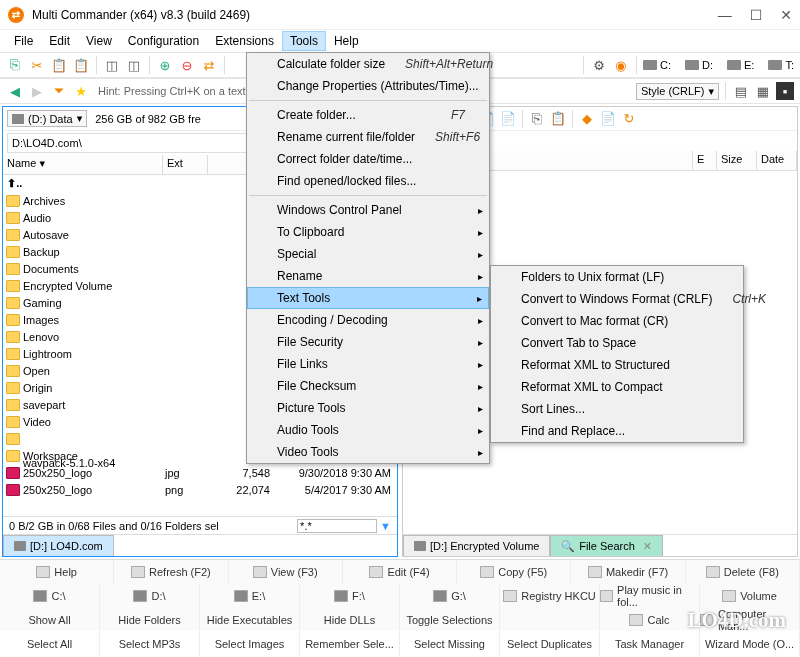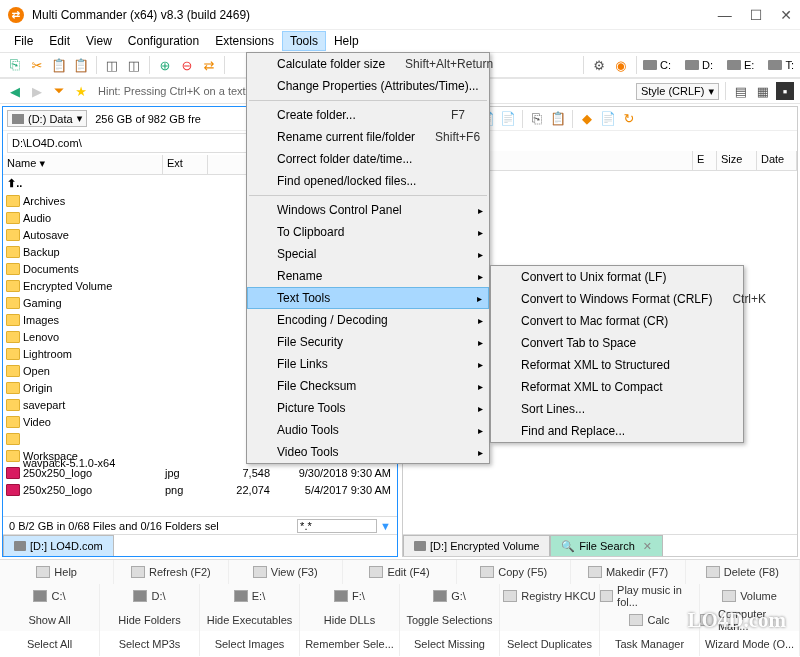--- a/index.html
+++ b/index.html
@@ -42,21 +42,21 @@
 .tab.search { background: #a8e6cf; }
 .tab .ti{width:12px;height:10px;background:#888;border-radius:1px;}
 .bottom-buttons { height: 72px; border-top:1px solid #ddd; background:#fafafa;}
 .btnrow { display:flex; height:24px;}
 .btnrow .b{flex:1;display:flex;align-items:center;justify-content:center;gap:4px;font-size:11px;border-right:1px solid #eee;color:#333;}
 .btnrow .b .bi{width:14px;height:12px;background:#ddd;border:1px solid #aaa;}
 
 .dropdown { position: absolute; background: #f0f0f0; border: 1px solid #999; box-shadow: 2px 2px 4px rgba(0,0,0,0.25); font-size: 12px; z-index: 100; }
 .dropdown .item { display: flex; align-items: center; padding: 4px 24px 4px 30px; white-space: nowrap; cursor: default; position: relative;}
 .dropdown .item.highlight { background: #a8d8ff; border:1px solid #6bb8e8; padding: 3px 23px 3px 29px;}
-.dropdown .item .shortcut { margin-left: auto; padding-left: 20px; color: #333; }
+.dropdown .item .shortcut { margin-left: auto; padding-left: 20px; color: #333; font-style: italic; }
 .dropdown .item .arrow { position:absolute; right:6px; font-size:10px;}
 .dropdown .sep { height: 1px; background: #ccc; margin: 3px 2px; }
 
 .watermark{position:absolute;bottom:24px;right:14px;color:#fff;font-size:21px;font-weight:600;text-shadow:0 0 3px rgba(0,0,0,0.6);opacity:0.9;font-family:Liberation Serif, serif;}
 .searchhint{color:#888;font-size:11px;padding:4px;}
 </style>
 </head>
 <body>
 
 <div class="titlebar">
@@ -507,21 +507,21 @@
       <span class="arrow">▸</span>
     </div>
     <div class="item">
       <span>Video Tools</span>
       <span class="arrow">▸</span>
     </div>
   </div>
 
 <div class="dropdown" id="textToolsMenu" style="left:490px;top:265px;width:254px;">
     <div class="item">
-      <span>Convert to Unix format (LF)</span>
+      <span>Folders to Unix format (LF)</span>
     </div>
     <div class="item">
       <span>Convert to Windows Format (CRLF)</span>
       <span class="shortcut">Ctrl+K</span>
     </div>
     <div class="item">
       <span>Convert to Mac format (CR)</span>
     </div>
     <div class="item">
       <span>Convert Tab to Space</span>

